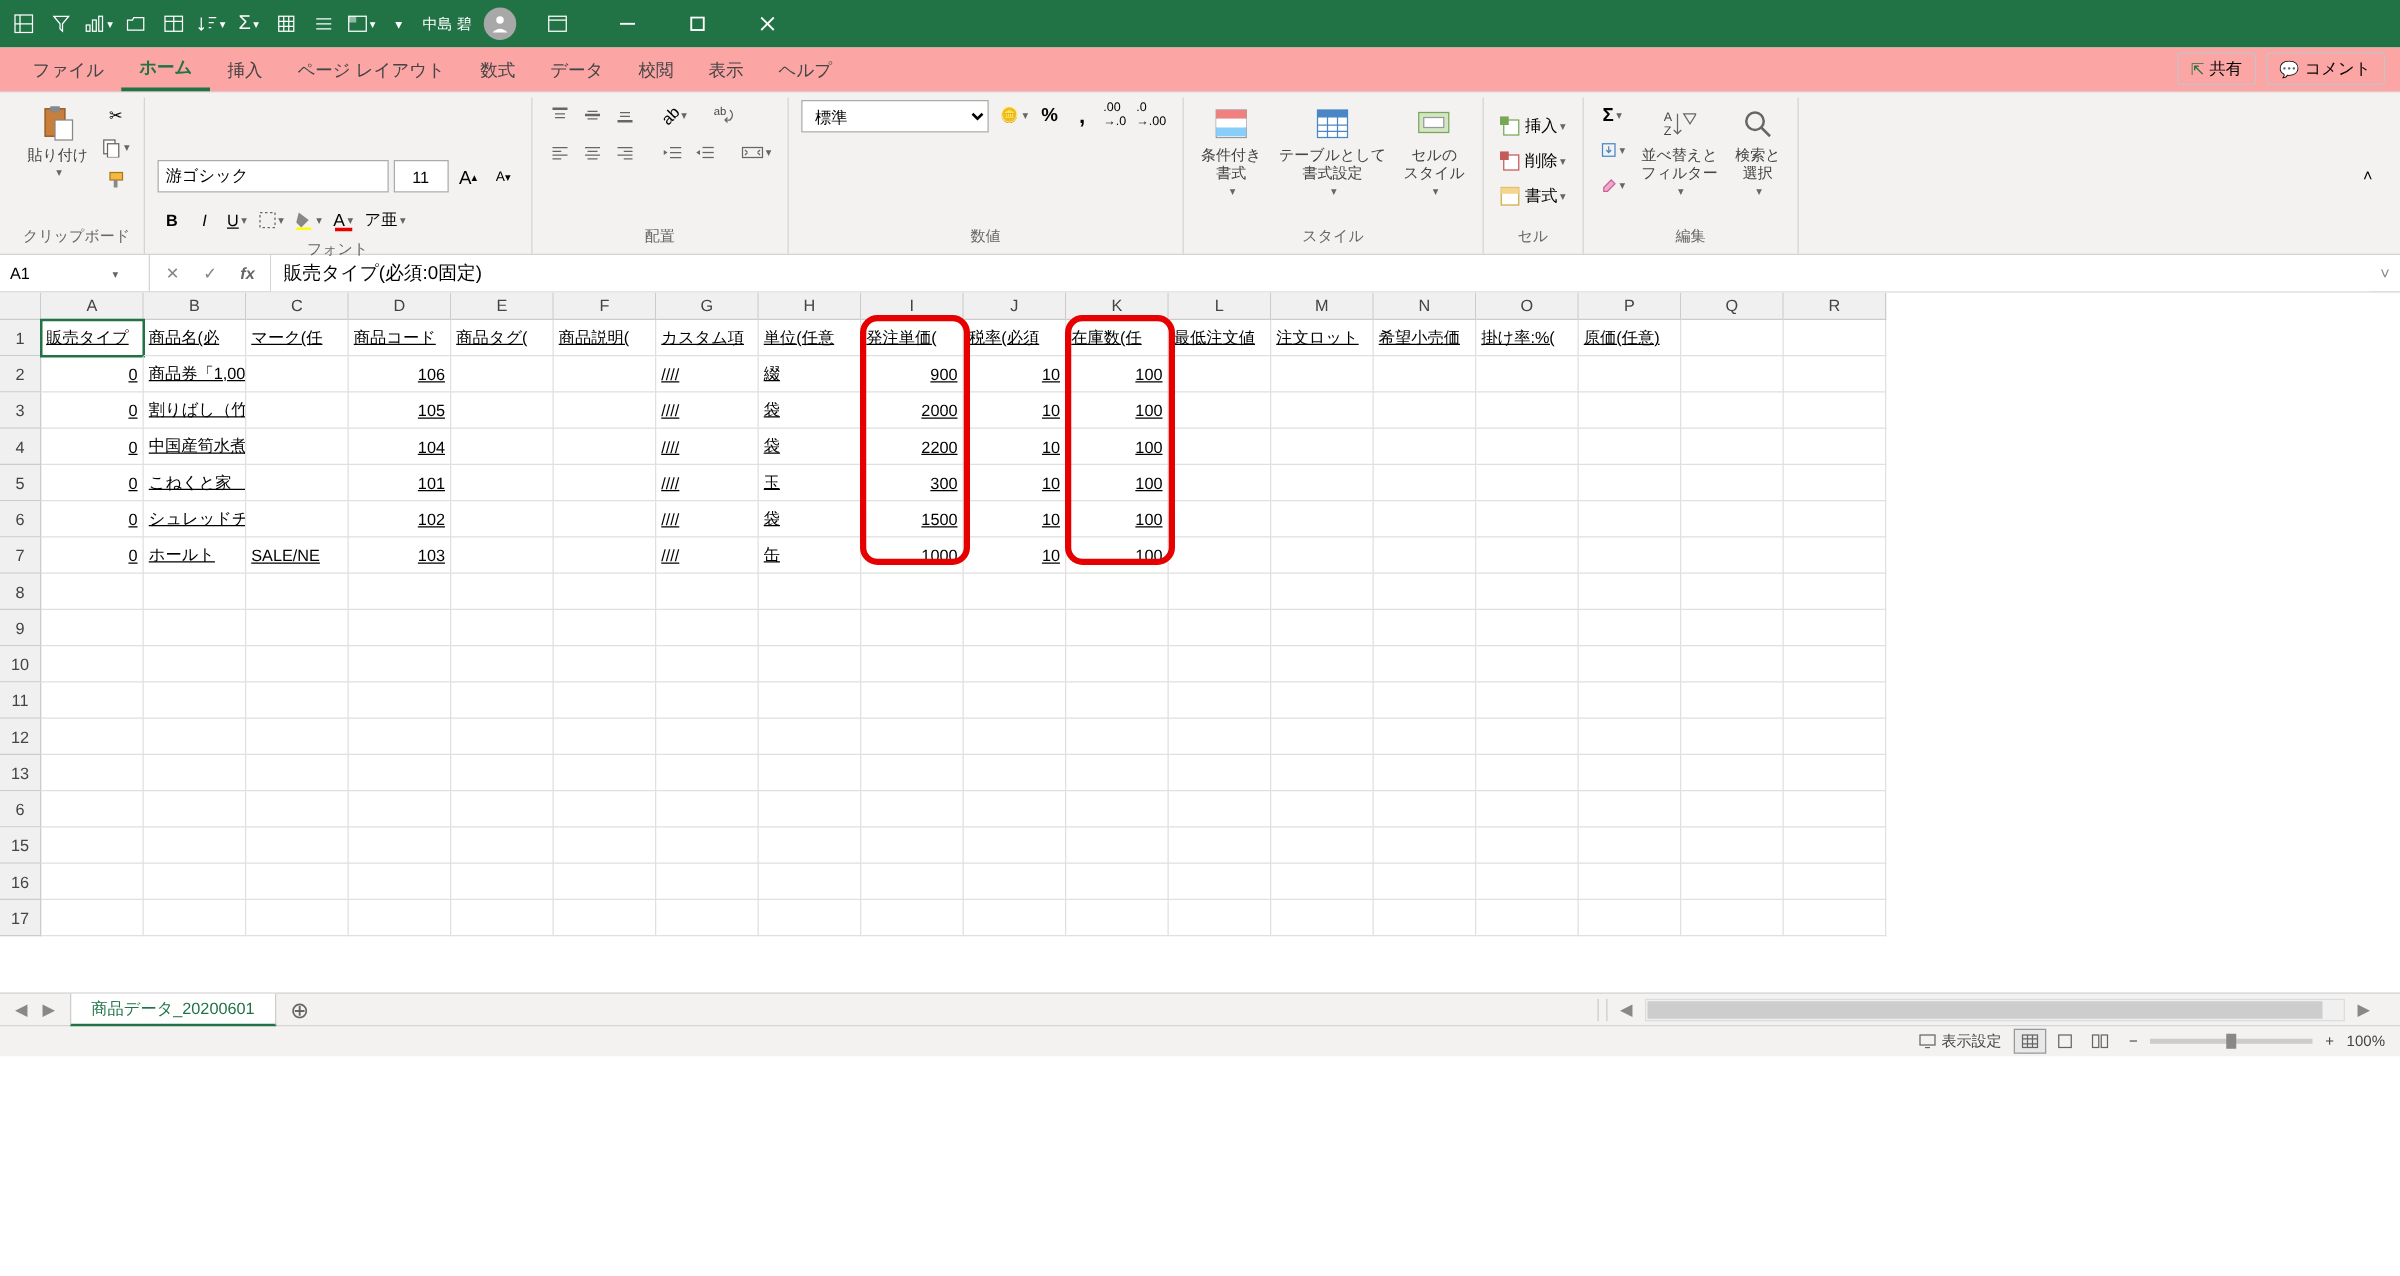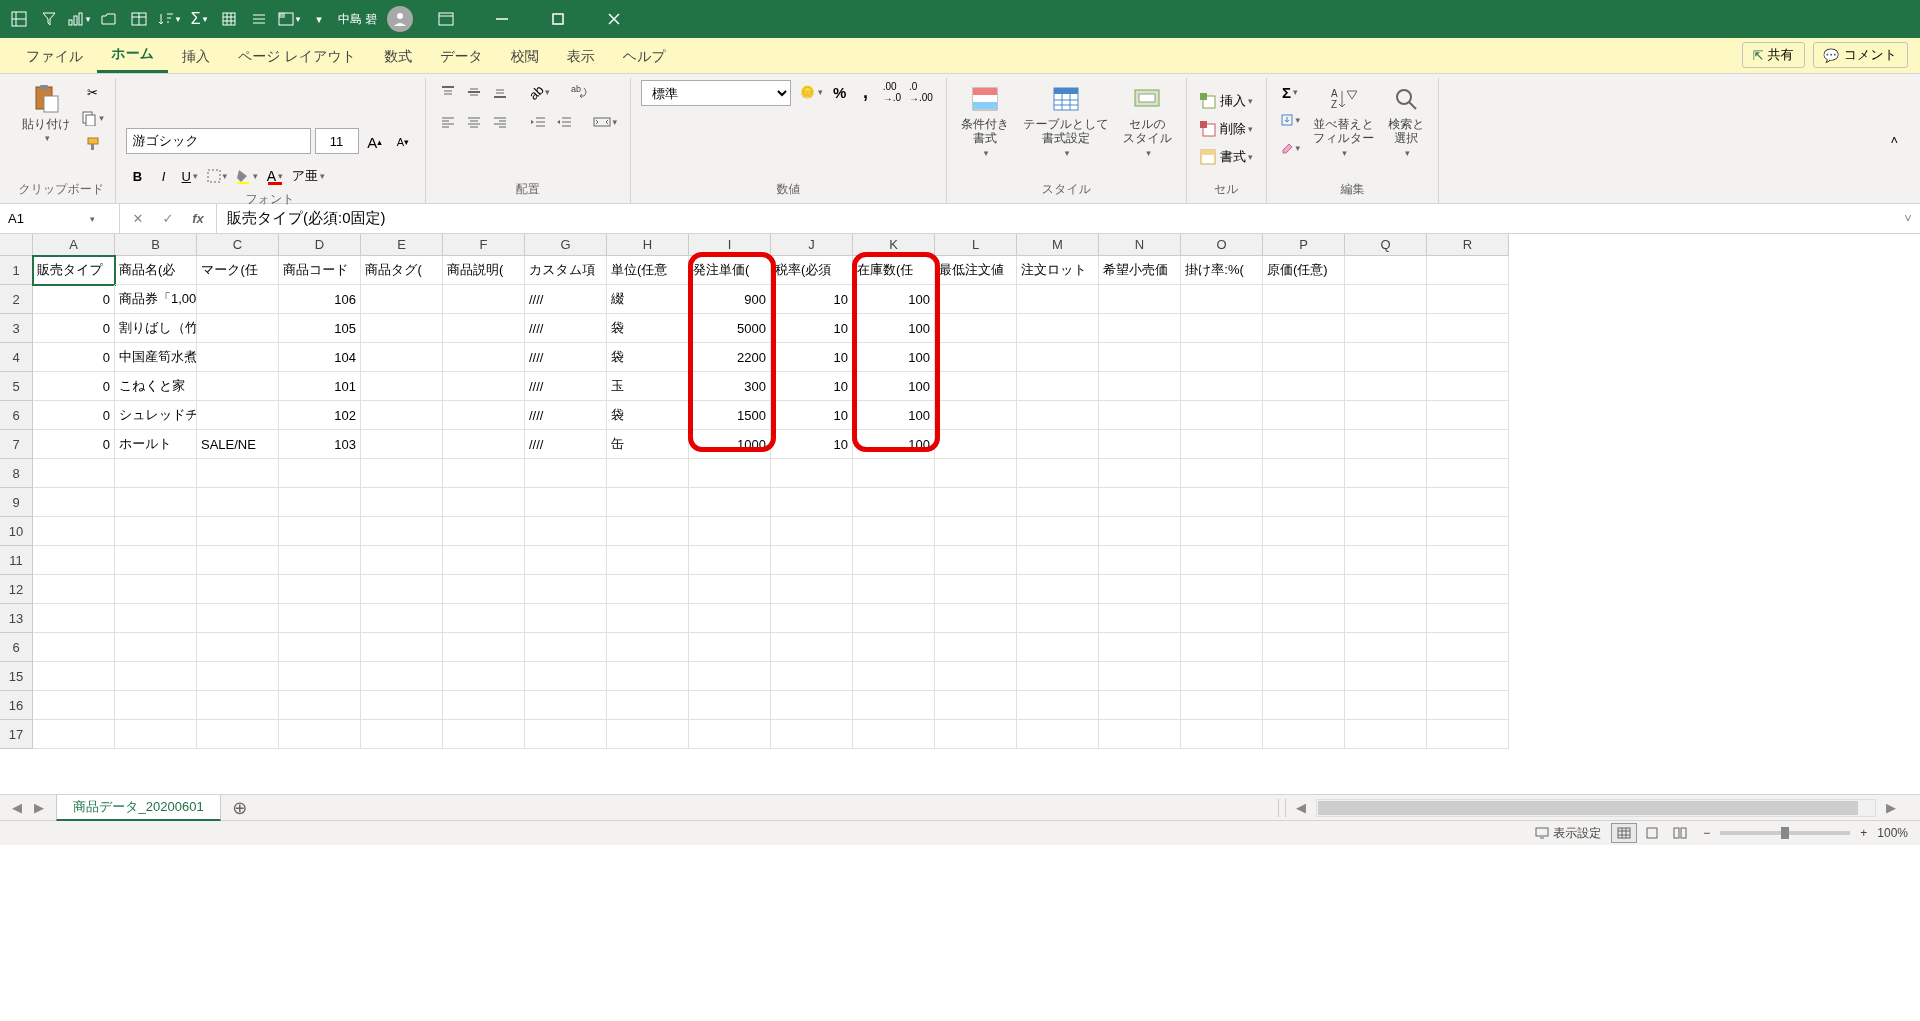--- a/index.html
+++ b/index.html
@@ -10,21 +10,21 @@
 .qat { display: flex; align-items: center; gap: 4px; padding: 0 6px; }
 .qat-btn { width: 26px; height: 26px; display: flex; align-items: center; justify-content: center; cursor: pointer; }
 .title-center { flex: 1; display: flex; justify-content: center; align-items: center; gap: 20px; }
 .search-box { width: 410px; height: 28px; background: #2e8057; border-radius: 3px; display: flex; align-items: center; padding: 0 10px; gap: 8px; color: #d0e6db; }
 .title-right { display: flex; align-items: center; gap: 10px; padding-right: 10px; }
 .user-name { font-size: 12px; }
 .avatar { width: 26px; height: 26px; border-radius: 50%; background: #a8a8a8; display: flex; align-items: center; justify-content: center; }
 .win-btn { width: 46px; height: 38px; display: flex; align-items: center; justify-content: center; cursor: pointer; }
 
 
-.tabs { height: 36px; background: #fef9c3; border-bottom: 1px solid #d4d4d4; display: flex; align-items: flex-end; padding-left: 12px; justify-content: space-between;}
+.tabs { height: 36px; background: #fca5a5; border-bottom: 1px solid #d4d4d4; display: flex; align-items: flex-end; padding-left: 12px; justify-content: space-between;}
 .tab-row { display: flex; align-items: flex-end; }
 .tab { padding: 7px 14px; font-size: 14px; color: #444; cursor: pointer; }
 .tab.active { color: #217346; border-bottom: 3px solid #217346; font-weight: 600;}
 .tab-right { display: flex; gap: 8px; padding: 5px 12px; }
 .share-btn, .comment-btn { border: 1px solid #c4c4c4; padding: 3px 10px; font-size: 13px; display: flex; align-items: center; gap: 4px; cursor: pointer; border-radius: 3px;}
 
 
 .ribbon { height: 130px; background: #f3f2f1; border-bottom: 1px solid #d4d4d4; display: flex; padding: 4px 8px 0; }
 .ribbon-group { border-right: 1px solid #d4d4d4; padding: 2px 10px 2px; display: flex; flex-direction: column; justify-content: space-between; position: relative; }
 .group-label { text-align: center; font-size: 12px; color: #666; padding: 3px 0; position: relative;}
@@ -50,21 +50,21 @@
 .formula-input { flex: 1; border: none; padding: 0 10px; font-size: 15px; outline: none; }
 .fb-expand { width: 24px; display: flex; align-items: center; justify-content: center; color: #888;}
 
 
 .grid-area { position: relative; height: 560px; overflow: hidden; }
 .select-all { position: absolute; top: 0; left: 0; width: 33px; height: 22px; background: #f0f0f0; border-right: 1px solid #ccc; border-bottom: 1px solid #ccc; }
 .col-headers { position: absolute; top: 0; left: 33px; height: 22px; display: flex; }
 .col-h { background: #f0f0f0; border-right: 1px solid #ccc; border-bottom: 1px solid #ccc; display: flex; align-items: center; justify-content: center; font-size: 13px; color: #444; width: 82px; }
 .row-headers { position: absolute; top: 22px; left: 0; width: 33px; }
 .row-h { height: 29px; background: #f0f0f0; border-right: 1px solid #ccc; border-bottom: 1px solid #ccc; display: flex; align-items: center; justify-content: center; font-size: 13px; color: #444; }
-.cells { position: absolute; top: 22px; left: 33px; }
+.cells { position: absolute; top: 22px; left: 33px; text-decoration: underline; }
 .cell-row { display: flex; height: 29px; }
 .cell { width: 82px; border-right: 1px solid #e0e0e0; border-bottom: 1px solid #e0e0e0; padding: 2px 4px; font-size: 13px; white-space: nowrap; overflow: hidden; display: flex; align-items: center; }
 .cell.num { justify-content: flex-end; }
 .cell.selected { outline: 2px solid #217346; outline-offset: -1px; background: #fff; }
 
 
 .highlight-box { position: absolute; border: 5px solid #e60000; border-radius: 14px; pointer-events: none; }
 
 
 .sheet-tabs { height: 26px; border-top: 1px solid #d4d4d4; display: flex; align-items: center; background: #f3f2f1; }
@@ -655,21 +655,21 @@
       </div>
       <div class="cell-row">
         <div class="cell num">0</div>
         <div class="cell">割りばし（竹）2000</div>
         <div class="cell"></div>
         <div class="cell num">105</div>
         <div class="cell"></div>
         <div class="cell"></div>
         <div class="cell">////</div>
         <div class="cell">袋</div>
-        <div class="cell num">5000</div>
+        <div class="cell num">2000</div>
         <div class="cell num">10</div>
         <div class="cell num">100</div>
         <div class="cell"></div>
         <div class="cell"></div>
         <div class="cell"></div>
         <div class="cell"></div>
         <div class="cell"></div>
         <div class="cell"></div>
         <div class="cell"></div>
       </div>

